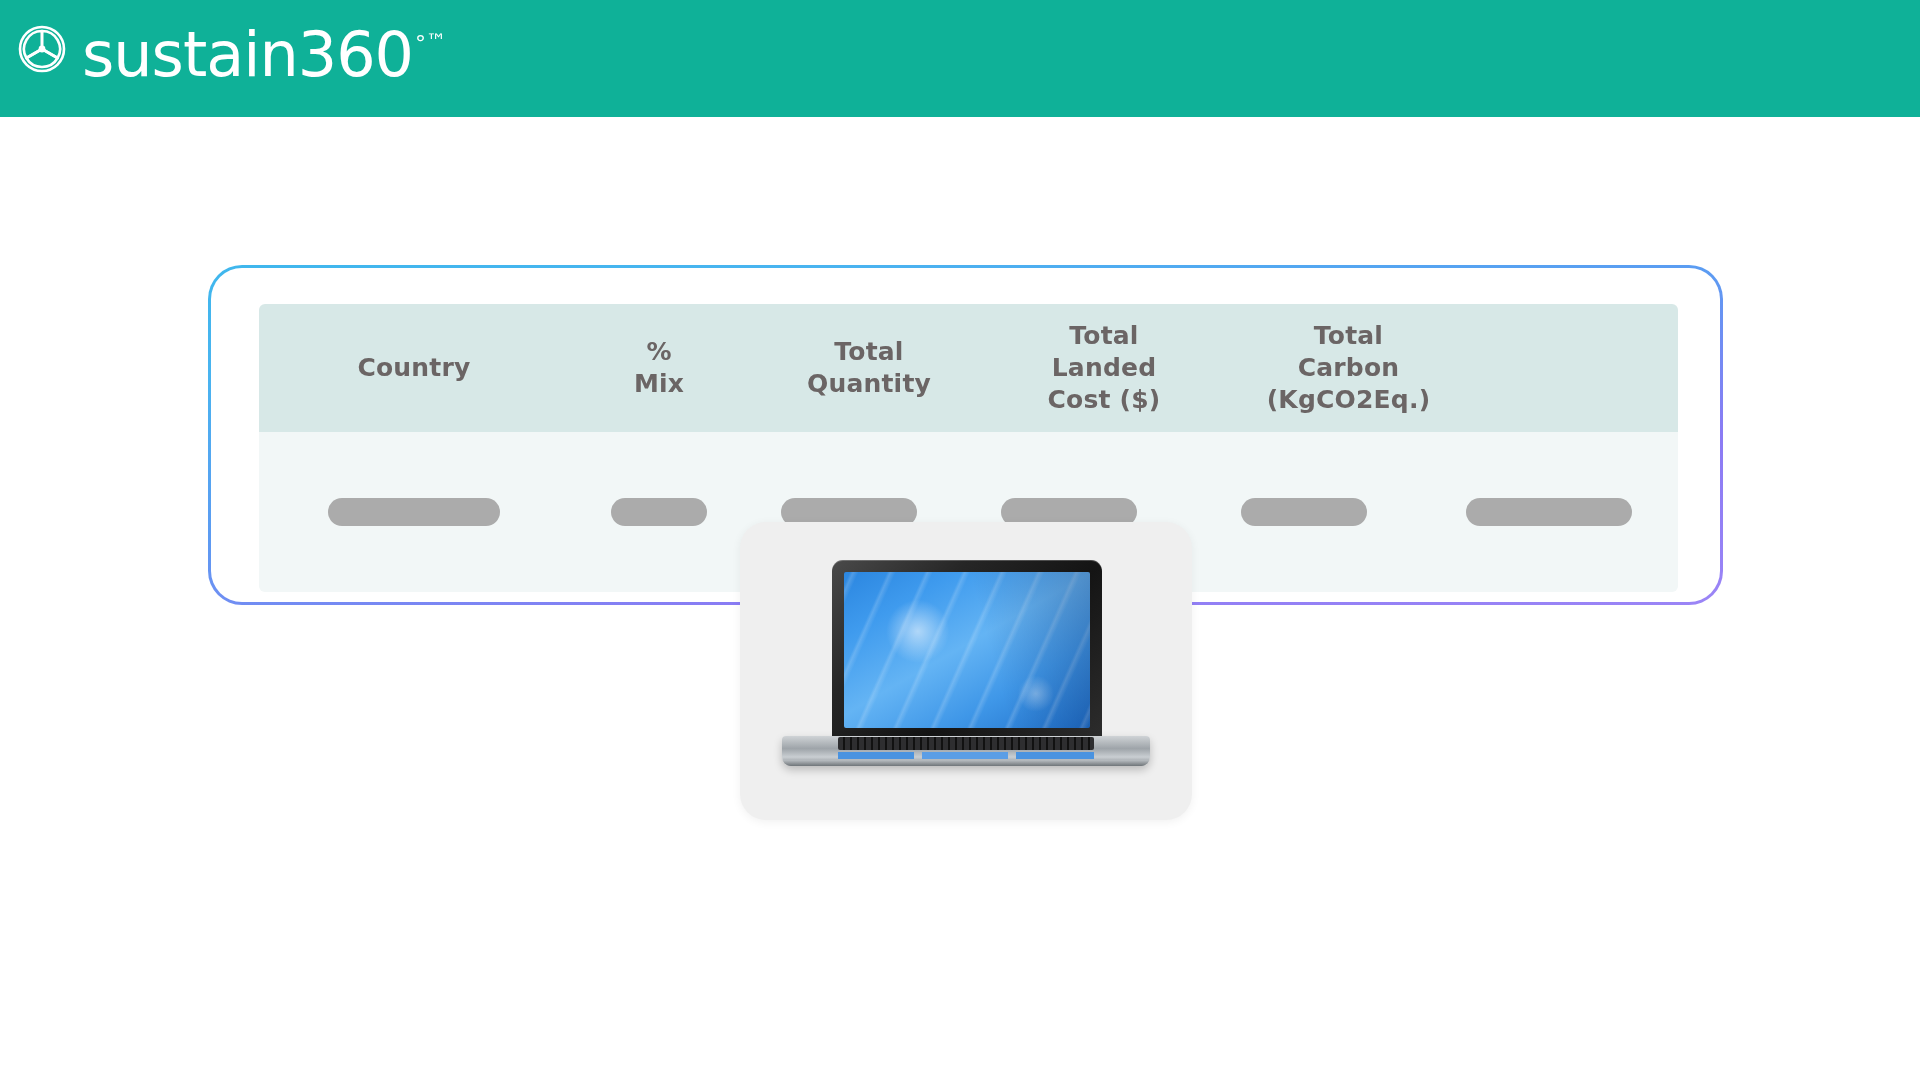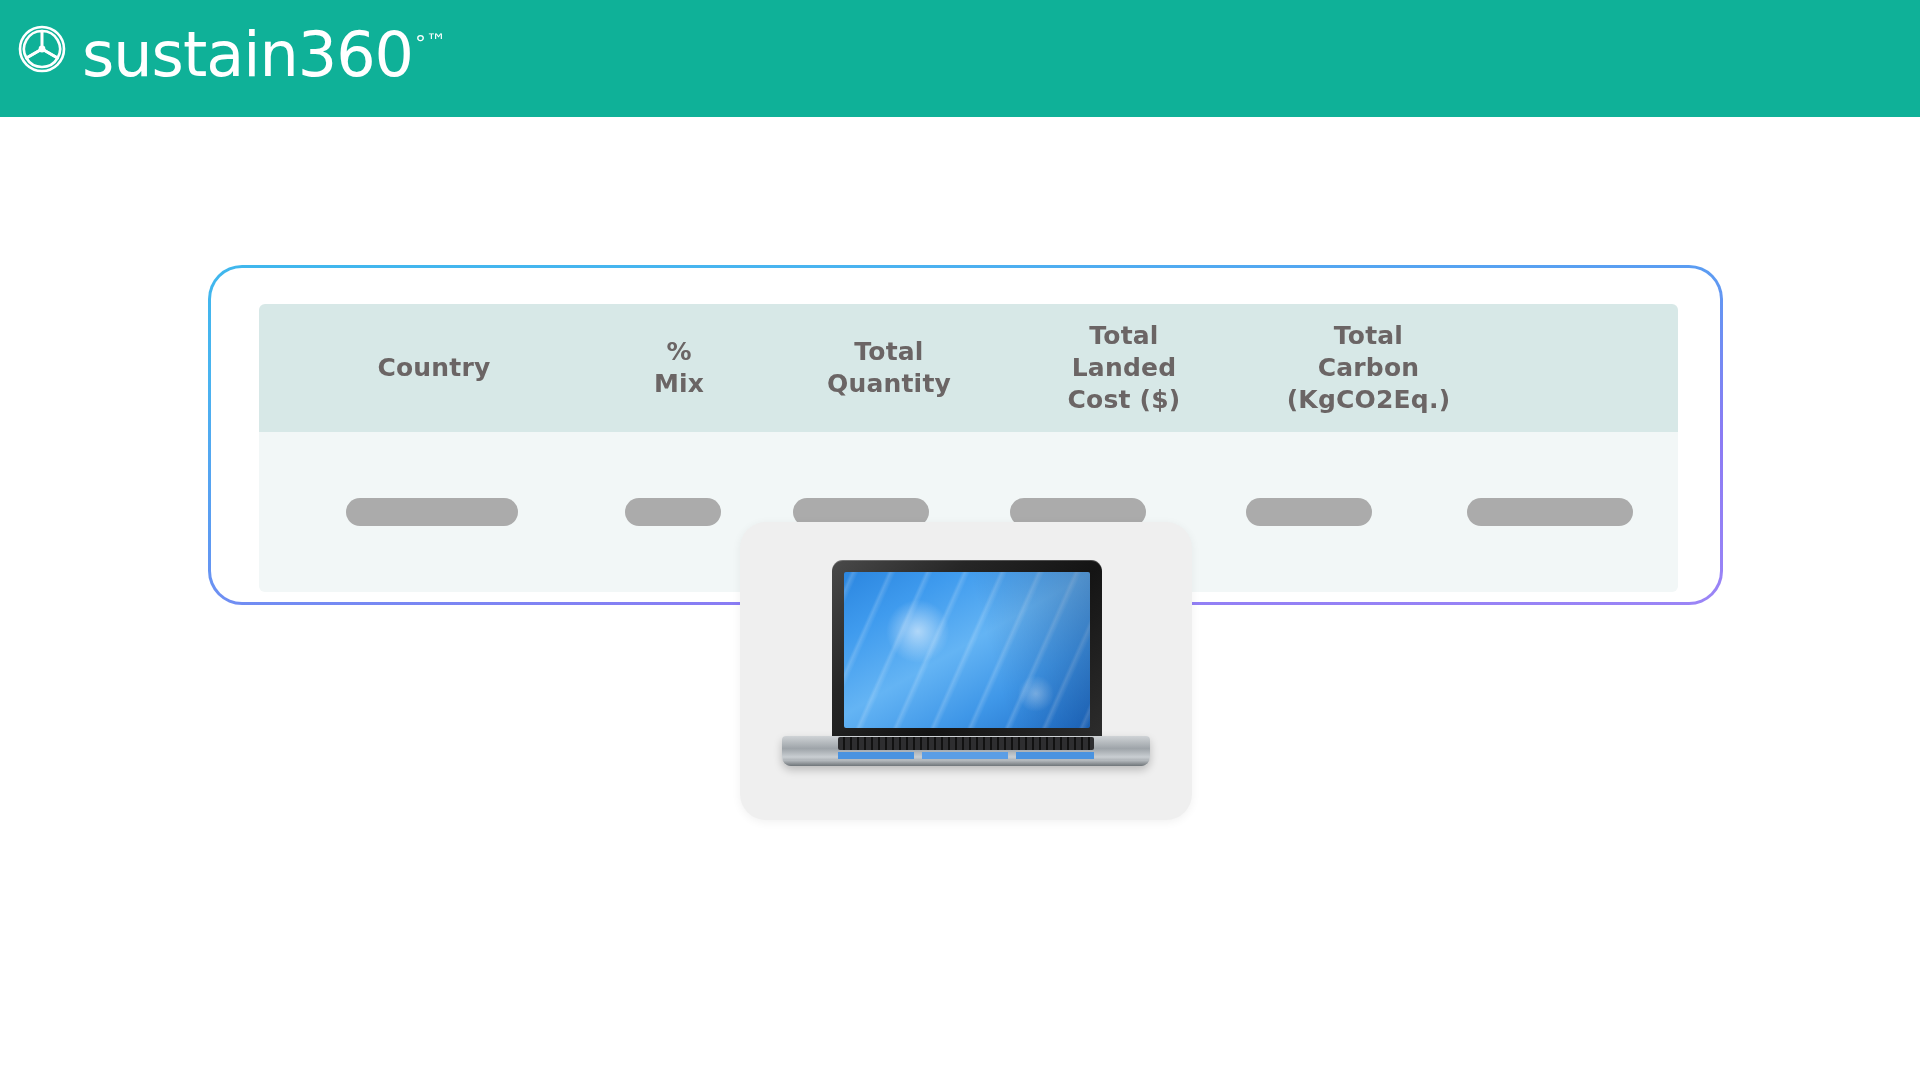--- a/index.html
+++ b/index.html
@@ -137,21 +137,21 @@
   }
 
   .td {
     display: flex;
     align-items: center;
     justify-content: center;
     padding: 0 6px;
   }
 
   
-  .c0 { width: 310px; margin-left: 20px; }
+  .c0 { width: 310px; }
   .c1 { width: 180px; }
   .c2 { width: 200px; }
   .c3 { width: 240px; }
   .c4 { width: 230px; }
   .c5 { width: 259px; }
 
   .skeleton {
     height: 28px;
     border-radius: 14px;
     background: #ABABAB;

